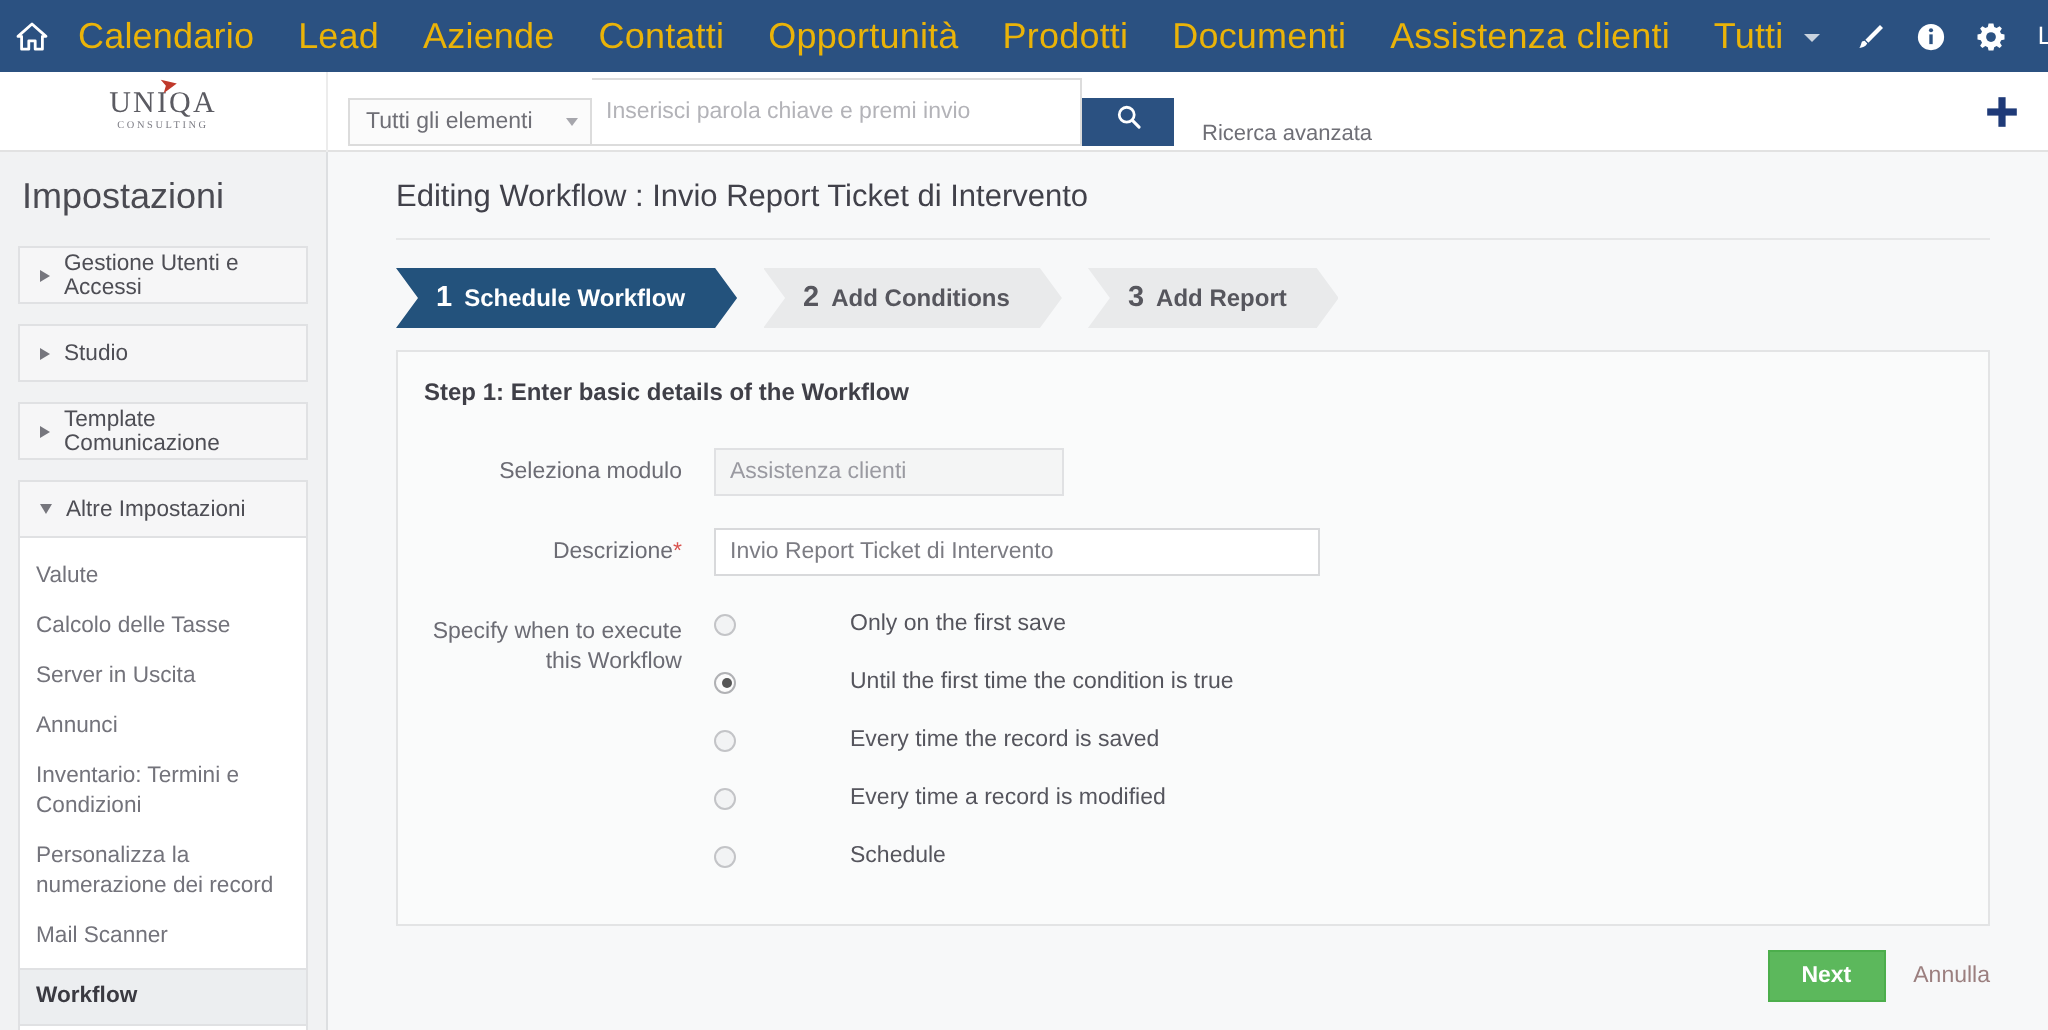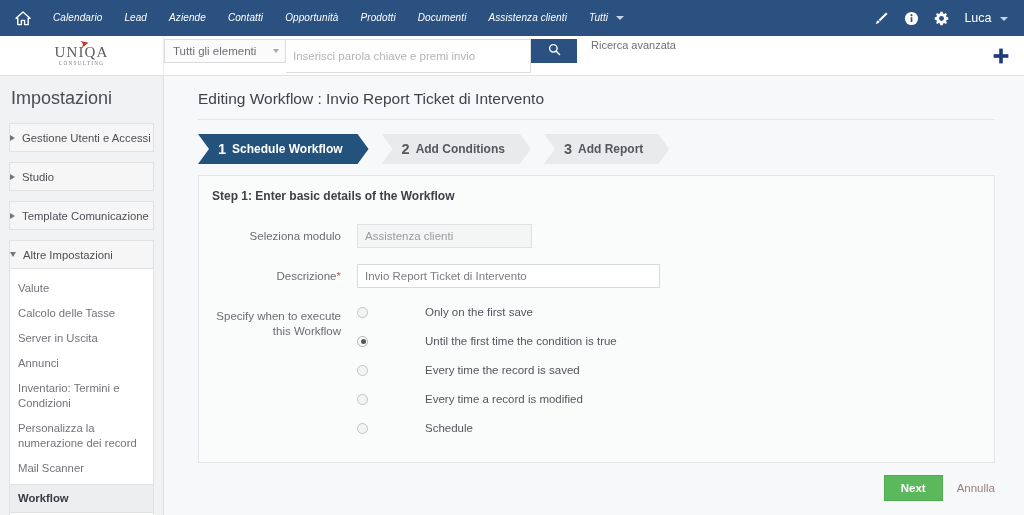--- a/index.html
+++ b/index.html
@@ -24,28 +24,27 @@
     width: 30px; height: 36px;
     display: flex; align-items: center; justify-content: center;
     cursor: pointer;
   }
   .home-icon svg { display: block; }
   #topnav .navlist {
     display: flex; align-items: center; gap: 0px;
     margin-left: 4px;
   }
   #topnav .navlink {
-    color: #ffffff;
-    font-size: 10px;
+    color: #eab308;
+    font-size: 18px;
     padding: 0 11px;
     line-height: 36px;
     white-space: nowrap;
     cursor: pointer;
     letter-spacing: .1px;
-    font-style: italic;
   }
   .caret-dn {
     display: inline-block;
     width: 0; height: 0;
     border-left: 4px solid transparent;
     border-right: 4px solid transparent;
     border-top: 4px solid rgba(255,255,255,.75);
     margin-left: 5px;
     vertical-align: middle;
   }
@@ -88,22 +87,22 @@
     font-family: "Liberation Serif", serif;
     font-size: 5.2px; letter-spacing: 1.3px;
     color: #7d7d85; margin-top: 1px;
   }
   .logo-bird {
     position: absolute; top: -7px; left: 50%; margin-left: -1px;
     font-size: 11px; color: #c0392b; line-height: 1;
     transform: rotate(-12deg);
   }
   #search-controls {
-    display: flex; align-items: flex-start;
-    margin-left: 0;
+    display: flex; align-items: flex-end;
+    margin-left: 10px;
   }
   .sel-module {
     width: 122px; height: 24px;
     border: 1px solid #dcdcdc;
     background: #fbfbfb;
     font-size: 11.5px; color: #6f6f76;
     display: flex; align-items: center;
     padding: 0 6px 0 8px;
     cursor: pointer;
     position: relative;
@@ -165,21 +164,21 @@
     color: #4b4b52; margin: 12px 0 14px 11px;
   }
   .acc {
     margin: 0 9px 10px 9px;
   }
   .acc-head {
     background: #f6f6f7;
     border: 1px solid #e0e1e3;
     height: 29px;
     display: flex; align-items: center;
-    padding-left: 0;
+    padding-left: 10px;
     font-size: 11.3px; color: #4e4e55;
     cursor: pointer;
   }
   .tri {
     width: 0; height: 0; margin-right: 7px; flex: none;
   }
   .tri.closed {
     border-top: 3.6px solid transparent;
     border-bottom: 3.6px solid transparent;
     border-left: 5px solid #76767d;

